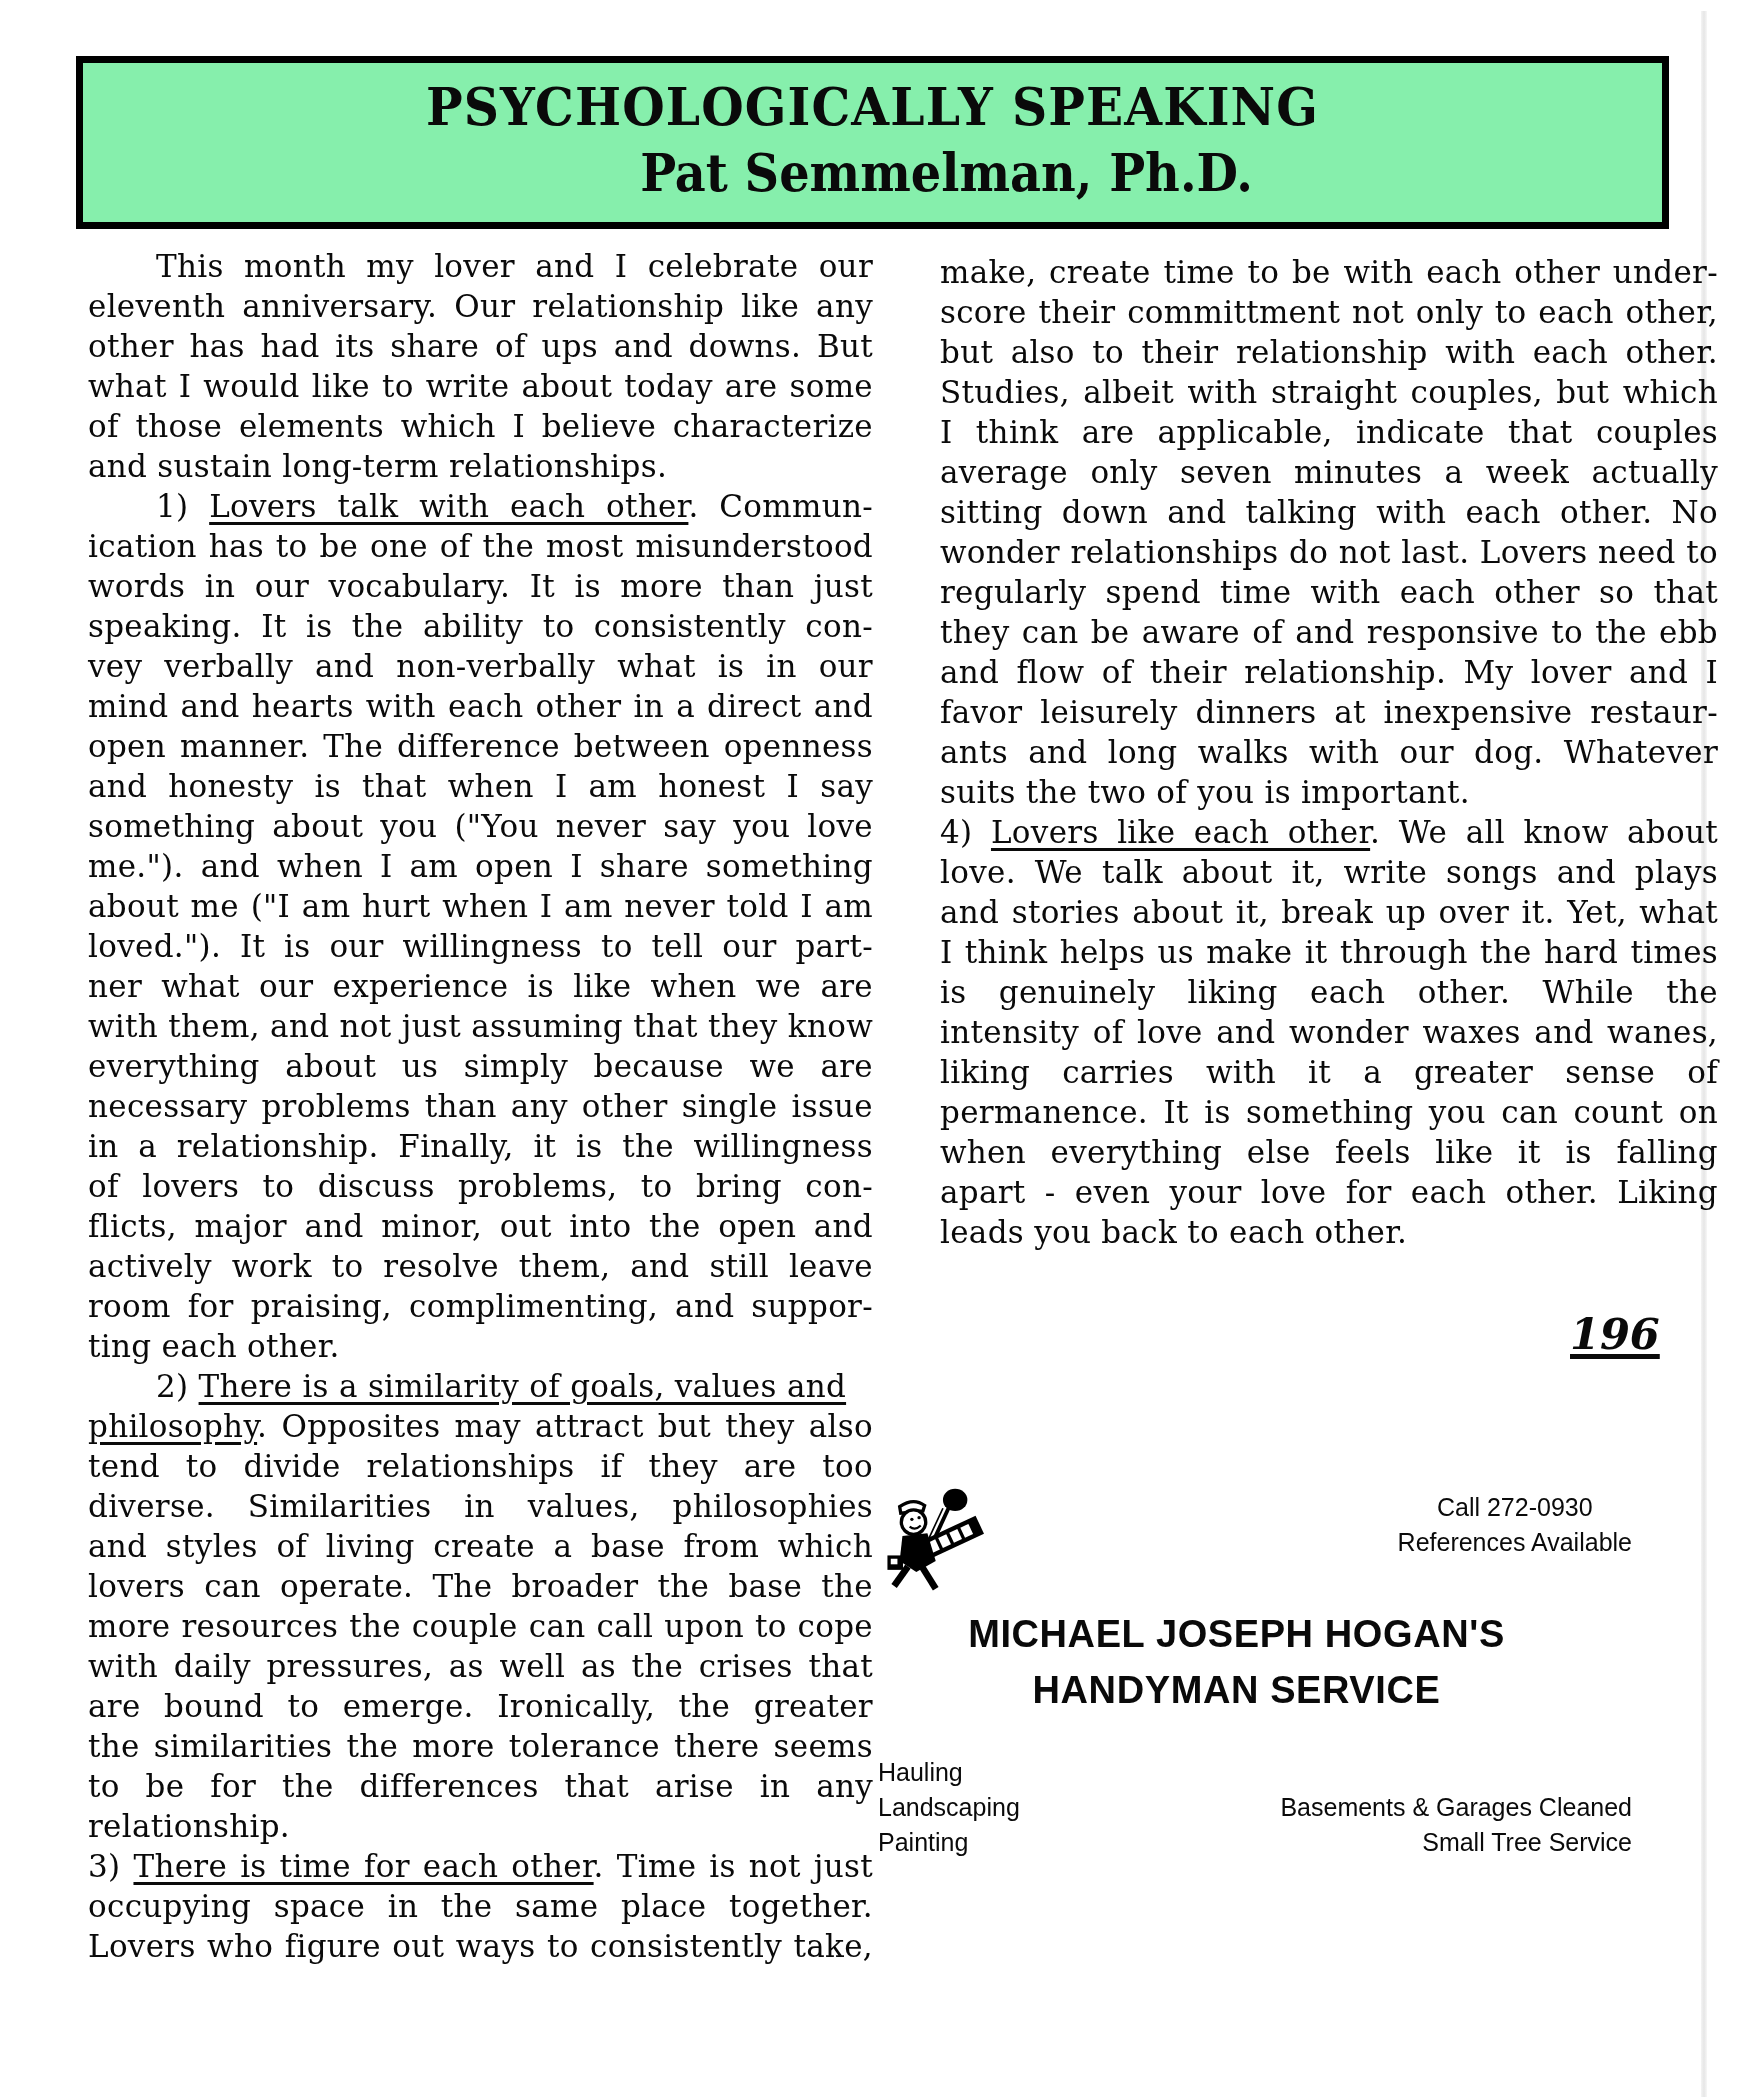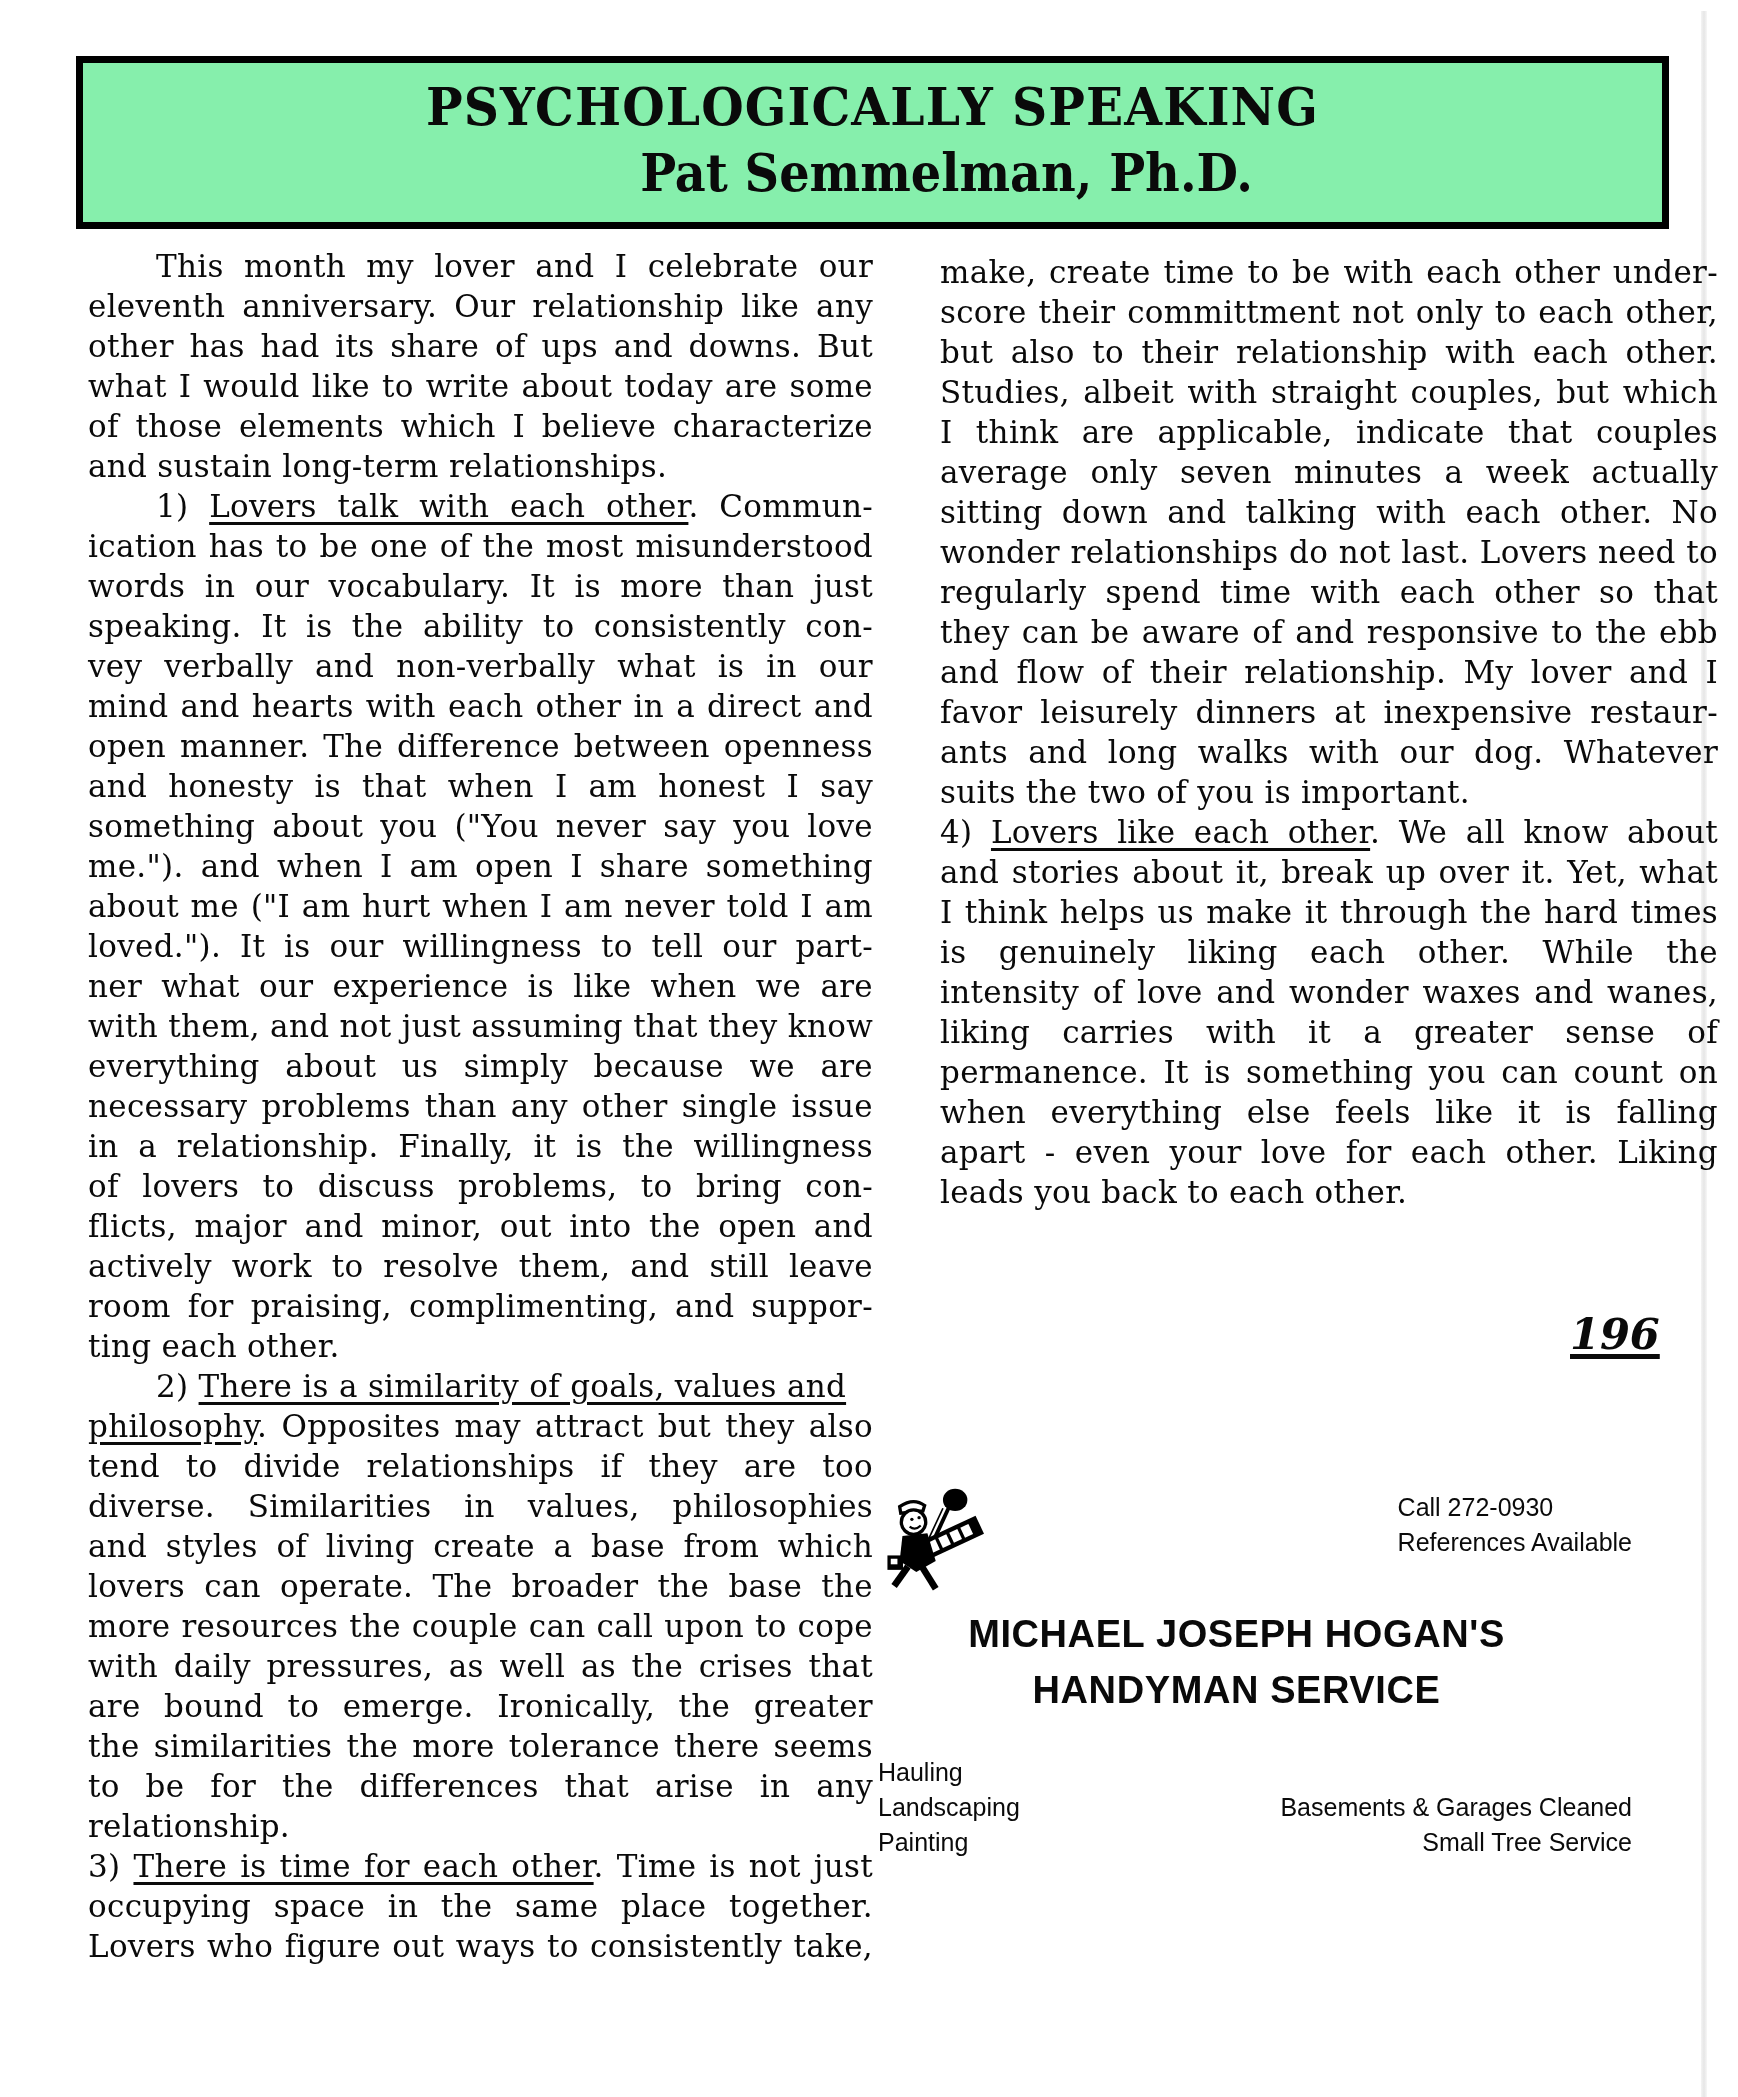--- a/index.html
+++ b/index.html
@@ -30,21 +30,21 @@
   .col-line.last { text-align-last: left; }
   .indent { padding-left: 68px; }
   .u { text-decoration: underline; text-decoration-thickness: 3.1px; text-underline-offset: 5px; }
   .page-number {
     position: absolute; left: 1570px; top: 1309px;
     font-family: "DejaVu Serif", serif; font-weight: bold; font-size: 43px;
     text-decoration: underline; text-decoration-thickness: 5px; text-underline-offset: 5px; font-style: italic;
   }
   .ad { position: absolute; left: 878px; top: 1471px; width: 754px; height: 402px; font-family: "Liberation Sans", sans-serif; }
   .ad-illustration { position: absolute; left: 5px; top: 3.1px; width: 111px; height: 124px; }
-  .ad-contact { position: absolute; right: 0; top: 18.5px; text-align: left; font-size: 25px; line-height: 35px; }
+  .ad-contact { position: absolute; right: 0; top: 18.5px; text-align: center; font-size: 25px; line-height: 35px; }
   .ad-headline { position: absolute; left: 0; top: 135px; width: 717px; text-align: center; font-weight: bold; font-size: 38px; line-height: 56px; letter-spacing: 0.6px; }
   .ad-services-left { position: absolute; left: 0; top: 284px; font-size: 25px; line-height: 35px; }
   .ad-services-right { position: absolute; right: 0; top: 319px; font-size: 25px; line-height: 35px; text-align: right; }
 </style>
 </head>
 <body>
 
 <div class="edge-strip"></div>
 
 <div class="header-box">
@@ -106,20 +106,21 @@
     <span class="col-line">average only seven minutes a week actually</span>
     <span class="col-line">sitting down and talking with each other. No</span>
     <span class="col-line">wonder relationships do not last. Lovers need to</span>
     <span class="col-line">regularly spend time with each other so that</span>
     <span class="col-line">they can be aware of and responsive to the ebb</span>
     <span class="col-line">and flow of their relationship. My lover and I</span>
     <span class="col-line">favor leisurely dinners at inexpensive restaur-</span>
     <span class="col-line">ants and long walks with our dog. Whatever</span>
     <span class="col-line last">suits the two of you is important.</span>
     <span class="col-line"><span>4) </span><span class="u">Lovers like each other</span><span>. We all know about</span></span>
+    <span class="col-line">love.   We talk about it, write songs and plays</span>
     <span class="col-line">and stories about it, break up over it.  Yet, what</span>
     <span class="col-line">I think helps us make it through the hard times</span>
     <span class="col-line">is genuinely liking each other.   While the</span>
     <span class="col-line">intensity of love and wonder waxes and wanes,</span>
     <span class="col-line">liking carries with it a greater sense of</span>
     <span class="col-line">permanence.  It is something you can count on</span>
     <span class="col-line">when everything else feels like it is falling</span>
     <span class="col-line">apart - even your love for each other.   Liking</span>
     <span class="col-line last">leads you back to each other.</span>
   </div>

